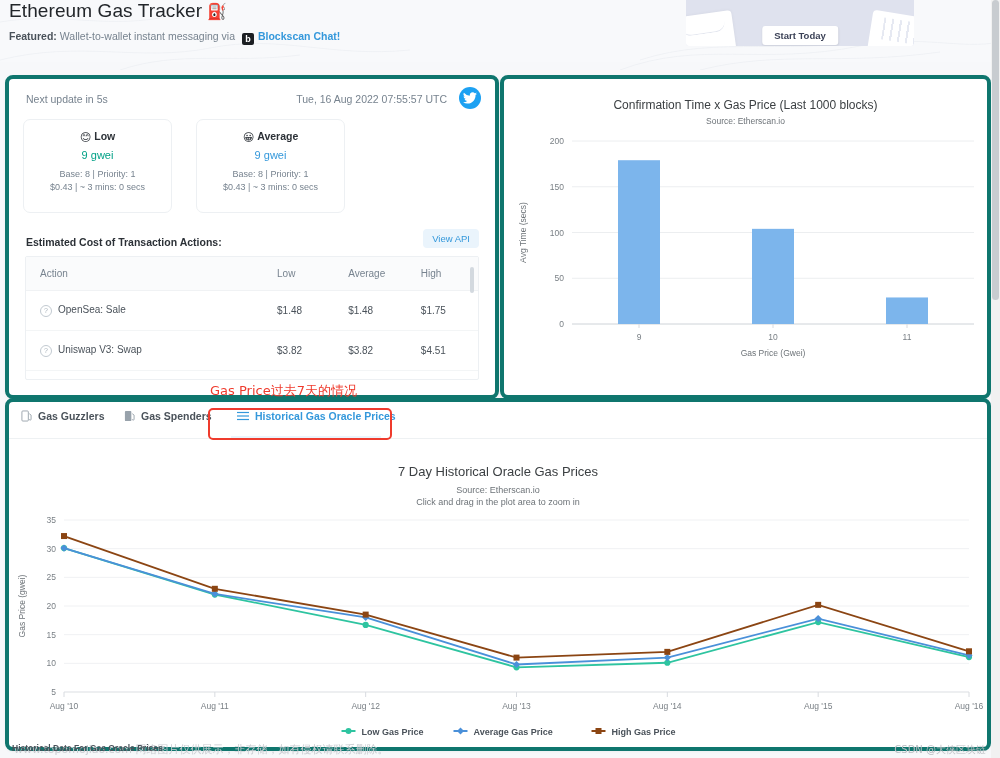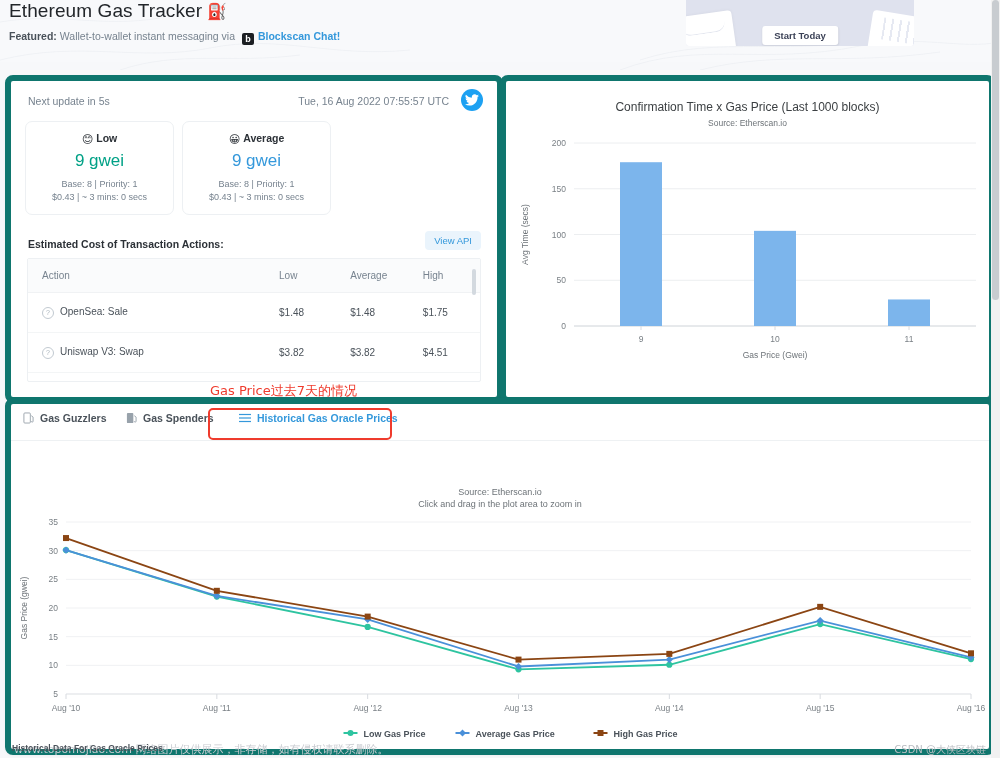--- a/index.html
+++ b/index.html
@@ -29,34 +29,34 @@
      padding:4px 12px;font-size:9.5px;font-weight:700;color:#3c4257;box-shadow:0 1px 2px rgba(0,0,0,.08);}
   .env-left{position:absolute;left:-12px;top:30px;width:60px;height:40px;background:#fff;transform:rotate(-8deg);
      border-radius:4px;box-shadow:0 0 4px rgba(0,0,0,.05);}
   .env-left:after{content:"";position:absolute;left:8px;top:9px;width:44px;height:10px;border-bottom:1.5px solid #e3e6ef;
      border-radius:0 0 10px 10px;}
   .env-right{position:absolute;right:-14px;top:30px;width:58px;height:40px;background:#fff;transform:rotate(9deg);border-radius:4px;}
   .env-right:after{content:"";position:absolute;left:12px;top:6px;width:34px;height:22px;
      background:repeating-linear-gradient(90deg,#e6e9f2 0 2px,transparent 2px 8px);}
 
   
-  .card{position:absolute;background:#fff;border:6px solid #0f766e;border-radius:8px;box-shadow:0 1px 3px rgba(0,0,0,.04);}
+  .card{position:absolute;background:#fff;border:4px solid #0f766e;border-radius:8px;box-shadow:0 1px 3px rgba(0,0,0,.04);}
 
   
   .left-card{left:5px;top:75px;width:486px;height:316px;}
   .next-update{position:absolute;left:17px;top:14px;font-size:10.5px;color:#77838f;}
   .timestamp{position:absolute;right:48px;top:14px;font-size:10.5px;color:#77838f;}
   .tw-btn{position:absolute;right:14px;top:8px;width:22px;height:22px;border-radius:50%;background:#1da1f2;}
   .tw-btn svg{position:absolute;left:4px;top:5px;}
 
-  .tiles{position:absolute;left:14px;top:40px;display:flex;gap:8px;}
+  .tiles{position:absolute;left:14px;top:40px;display:flex;gap:24px;}
   .tile{width:147px;height:92px;border:1px solid #edf0f3;border-radius:7px;text-align:center;position:relative;background:#fff;}
   .tile-head{margin-top:10px;font-size:10.5px;font-weight:700;color:#2c3137;}
   .tile-head .emo{font-size:11px;margin-right:3px;vertical-align:-1px;}
-  .tile-price{margin-top:5px;font-size:17px;font-weight:400;}
+  .tile-price{margin-top:5px;font-size:11px;font-weight:400;}
   .tile-price.low{color:#00a186;}
   .tile-price.avg{color:#3498db;}
   .tile-price.high{color:#c0392b;}
   .tile-sub{margin-top:7px;font-size:9px;color:#77838f;line-height:1.45;}
 
   .est-title{position:absolute;left:17px;top:157px;font-size:10.5px;font-weight:700;color:#2c3137;}
   .view-api{position:absolute;right:16px;top:150px;background:#eaf4fc;color:#3498db;font-size:9.5px;
      border-radius:4px;padding:4px 9px;font-weight:400;}
 
   .tbl-wrap{position:absolute;left:16px;top:177px;width:452px;height:122px;border:1px solid #edf0f3;border-radius:2px;overflow:hidden;background:#fff;}
@@ -266,20 +266,21 @@
                 <line x1="0" y1="5" x2="12" y2="5"></line>
                 <line x1="0" y1="8.5" x2="12" y2="8.5"></line>
               </g>
             </svg>
         </span>
         <span>Historical Gas Oracle Prices</span>
       </div>
       <div class="tab3-underline"></div>
     </div>
 
+    <div class="lc-title" style="top:62px;">7 Day Historical Oracle Gas Prices</div>
     <div class="lc-sub1" style="top:83px;">Source: Etherscan.io</div>
     <div class="lc-sub2" style="top:95px;">Click and drag in the plot area to zoom in</div>
 
     <svg id="linechart" width="978" height="235" viewBox="0 0 978 235" style="position:absolute;left:0;top:108px;">
         <line x1="55" y1="182" x2="960" y2="182" stroke="#f0f1f3" stroke-width="1"></line>
         <text x="47" y="185" text-anchor="end" font-size="8.5" fill="#7a8086" font-family="&quot;Liberation Sans&quot;,sans-serif">5</text>
         <line x1="55" y1="153.33333333333334" x2="960" y2="153.33333333333334" stroke="#f0f1f3" stroke-width="1"></line>
         <text x="47" y="156.33333333333334" text-anchor="end" font-size="8.5" fill="#7a8086" font-family="&quot;Liberation Sans&quot;,sans-serif">10</text>
         <line x1="55" y1="124.66666666666667" x2="960" y2="124.66666666666667" stroke="#f0f1f3" stroke-width="1"></line>
         <text x="47" y="127.66666666666667" text-anchor="end" font-size="8.5" fill="#7a8086" font-family="&quot;Liberation Sans&quot;,sans-serif">15</text>

